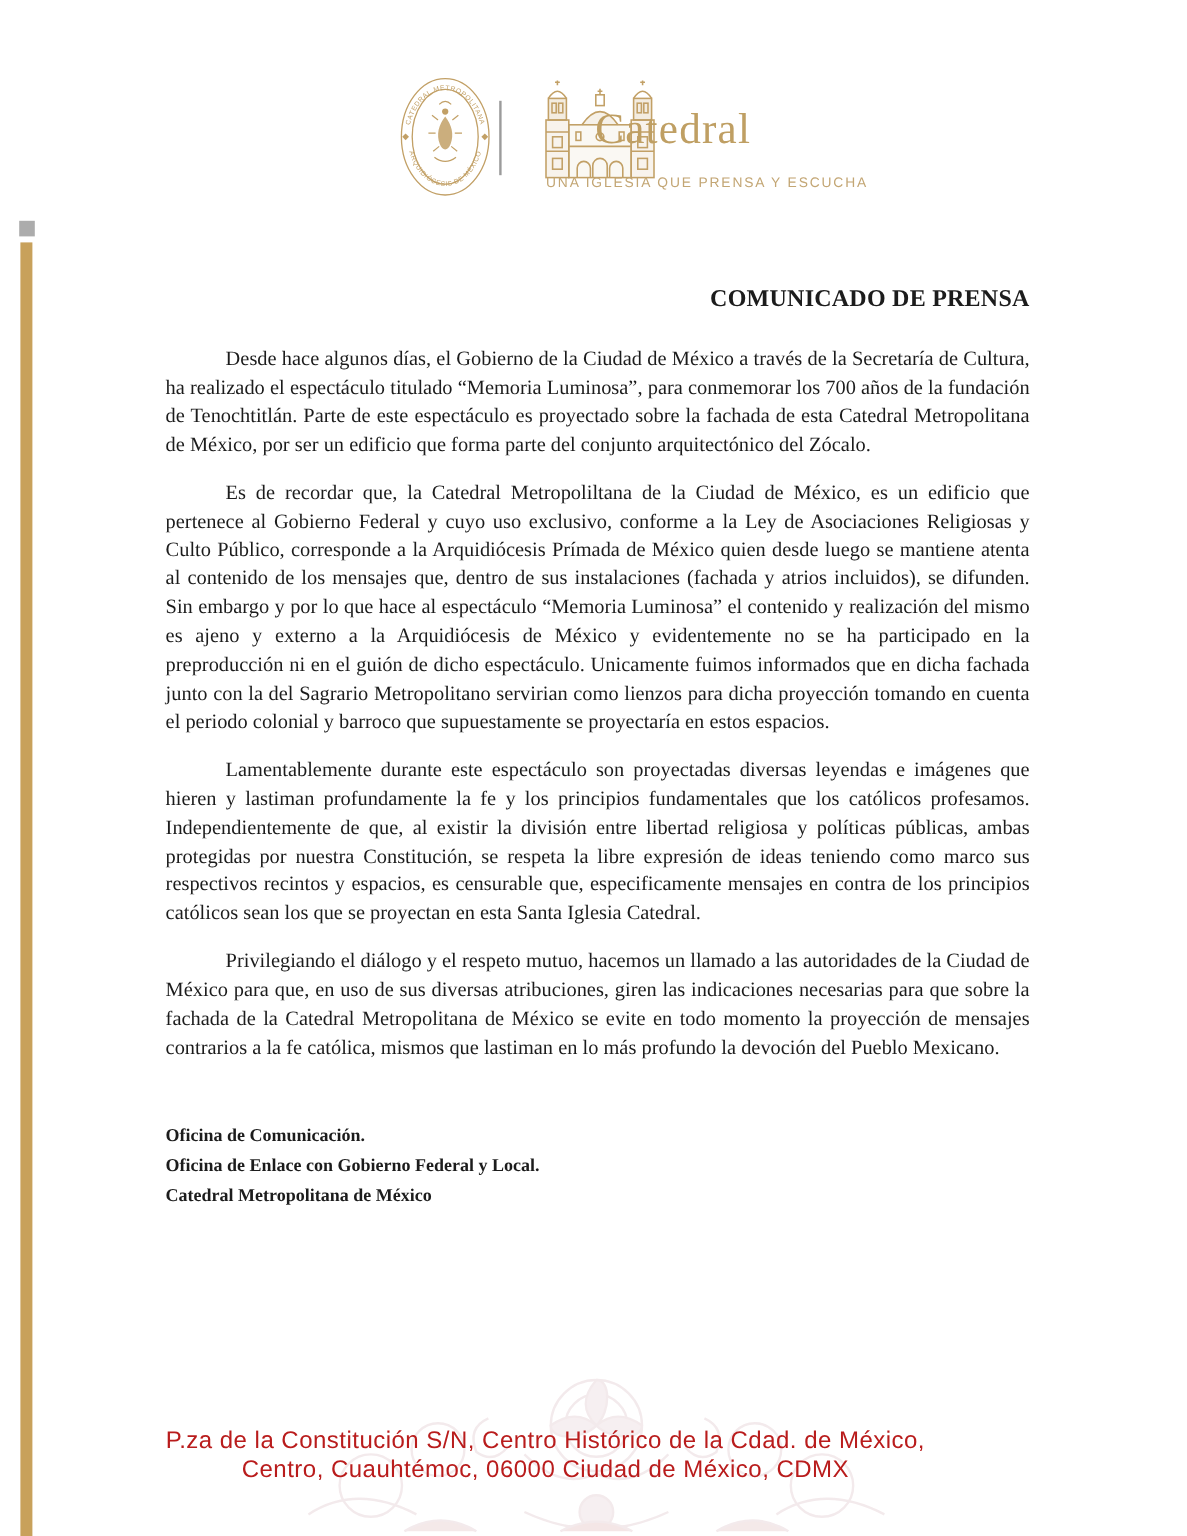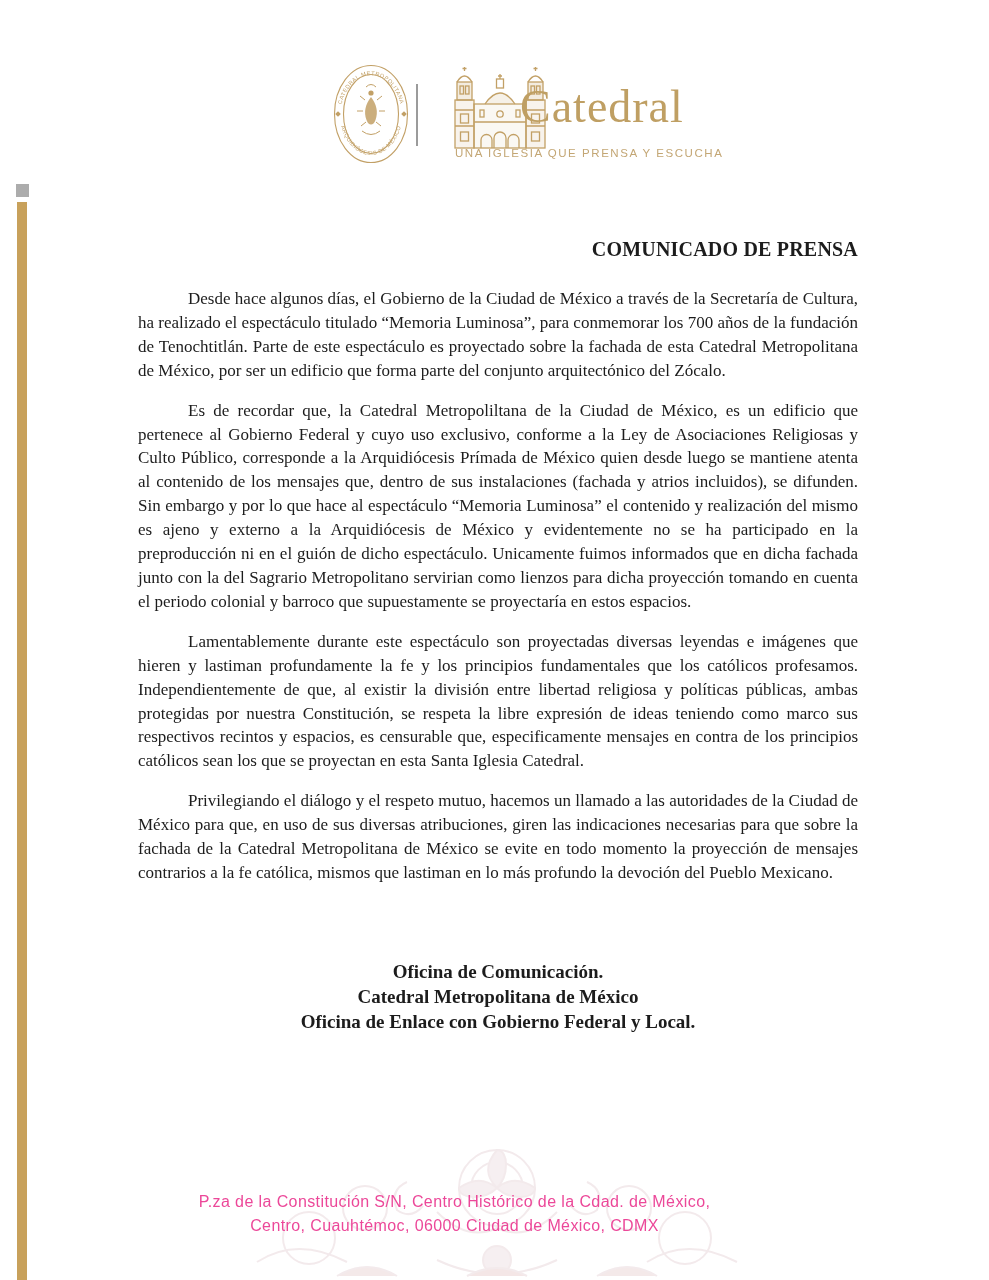--- a/index.html
+++ b/index.html
@@ -14,53 +14,53 @@
   
   .gray-square{position:absolute;left:16px;top:184px;width:13px;height:13px;background:#acacac;}
   .gold-bar{position:absolute;left:17px;top:202px;width:10px;height:1078px;background:#c8a15b;}
 
   
   .logo-block{position:absolute;left:0;top:60px;width:989px;height:110px;}
   .seal{position:absolute;left:332px;top:3px;}
   .logo-divider{position:absolute;left:416px;top:24px;width:2px;height:62px;background:#9b9b9b;}
   .cathedral{position:absolute;left:452px;top:6px;}
   .wordmark{
-    position:absolute;left:520px;top:24px;
+    position:absolute;left:496px;top:24px;
     font-family:"Liberation Serif", serif;
-    font-size:46px;line-height:46px;color:#bf9f63;letter-spacing:1px;
+    font-size:36px;line-height:46px;color:#bf9f63;letter-spacing:1px;
   }
   .tagline{
     position:absolute;left:455px;top:87px;width:200px;
     font-family:"Liberation Sans", sans-serif;
     font-size:11.5px;letter-spacing:1.55px;color:#c3a674;white-space:nowrap;
   }
 
   
   .content{position:absolute;left:138px;top:238px;width:720px;}
   .doc-title{
     font-size:20px;font-weight:bold;text-align:right;
     margin:0 0 26px 0;letter-spacing:.2px;
   }
   .content p{
     margin:0 0 16px 0;
     font-size:17px;line-height:23.9px;
     text-align:justify;text-indent:50px;
   }
-  .signature{margin-top:74px;text-align:center;font-weight:bold;font-size:19px;line-height:25px;}
+  .signature{margin-top:50px;font-weight:bold;font-size:15px;line-height:25px;}
   .signature div{margin:0;}
 
   
   .watermark{position:absolute;left:197px;top:1142px;}
   .footer-address{
     position:absolute;left:0;top:1190px;width:909px;
     text-align:center;
     font-family:"Liberation Sans", sans-serif;
     font-weight:300;
-    font-size:16px;line-height:23.5px;
-    color:#ec4899;letter-spacing:.4px;
+    font-size:20px;line-height:23.5px;
+    color:#b91c1c;letter-spacing:.4px;
   }
 </style>
 </head>
 <body>
 
 <div class="page">
 
   <div class="gray-square"></div>
   <div class="gold-bar"></div>
 
@@ -146,22 +146,22 @@
 
   <div class="content">
     <h1 class="doc-title">COMUNICADO DE PRENSA</h1>
     <p>Desde hace algunos días, el Gobierno de la Ciudad de México a través de la Secretaría de Cultura, ha realizado el espectáculo titulado “Memoria Luminosa”, para conmemorar los 700 años de la fundación de Tenochtitlán. Parte de este espectáculo es proyectado sobre la fachada de esta Catedral Metropolitana de México, por ser un edificio que forma parte del conjunto arquitectónico del Zócalo.</p>
     <p>Es de recordar que, la Catedral Metropoliltana de la Ciudad de México, es un edificio que pertenece al Gobierno Federal y cuyo uso exclusivo, conforme a la Ley de Asociaciones Religiosas y Culto Público, corresponde a la Arquidiócesis Prímada de México quien desde luego se mantiene atenta al contenido de los mensajes que, dentro de sus instalaciones (fachada y atrios incluidos), se difunden. Sin embargo y por lo que hace al espectáculo “Memoria Luminosa” el contenido y realización del mismo es ajeno y externo a la Arquidiócesis de México y evidentemente no se ha participado en la preproducción ni en el guión de dicho espectáculo. Unicamente fuimos informados que en dicha fachada junto con la del Sagrario Metropolitano servirian como lienzos para dicha proyección tomando en cuenta el periodo colonial y barroco que supuestamente se proyectaría en estos espacios.</p>
     <p>Lamentablemente durante este espectáculo son proyectadas diversas leyendas e imágenes que hieren y lastiman profundamente la fe y los principios fundamentales que los católicos profesamos. Independientemente de que, al existir la división entre libertad religiosa y políticas públicas, ambas protegidas por nuestra Constitución, se respeta la libre expresión de ideas teniendo como marco sus respectivos recintos y espacios, es censurable que, especificamente mensajes en contra de los principios católicos sean los que se proyectan en esta Santa Iglesia Catedral.</p>
     <p>Privilegiando el diálogo y el respeto mutuo, hacemos un llamado a las autoridades de la Ciudad de México para que, en uso de sus diversas atribuciones, giren las indicaciones necesarias para que sobre la fachada de la Catedral Metropolitana de México se evite en todo momento la proyección de mensajes contrarios a la fe católica, mismos que lastiman en lo más profundo la devoción del Pueblo Mexicano.</p>
 
     <div class="signature">
       <div>Oficina de Comunicación.</div>
+      <div>Oficina de Enlace con Gobierno Federal y Local.</div>
       <div>Catedral Metropolitana de México</div>
-      <div>Oficina de Enlace con Gobierno Federal y Local.</div>
     </div>
   </div>
 
   <svg class="watermark" width="600" height="138" viewBox="0 0 600 138">
     <g stroke="#f2e8ea" stroke-width="2" fill="none" opacity="0.9">
       <circle cx="300" cy="46" r="38"></circle>
       <circle cx="300" cy="46" r="26"></circle>
       <path d="M300,8 C288,22 288,34 300,46 C312,34 312,8 300,8 Z" fill="#f6eef0"></path>
       <path d="M262,46 C276,36 288,36 300,46 C288,58 262,58 262,46 Z" fill="#f6eef0"></path>
       <path d="M338,46 C324,36 312,36 300,46 C312,58 338,58 338,46 Z" fill="#f6eef0"></path>

